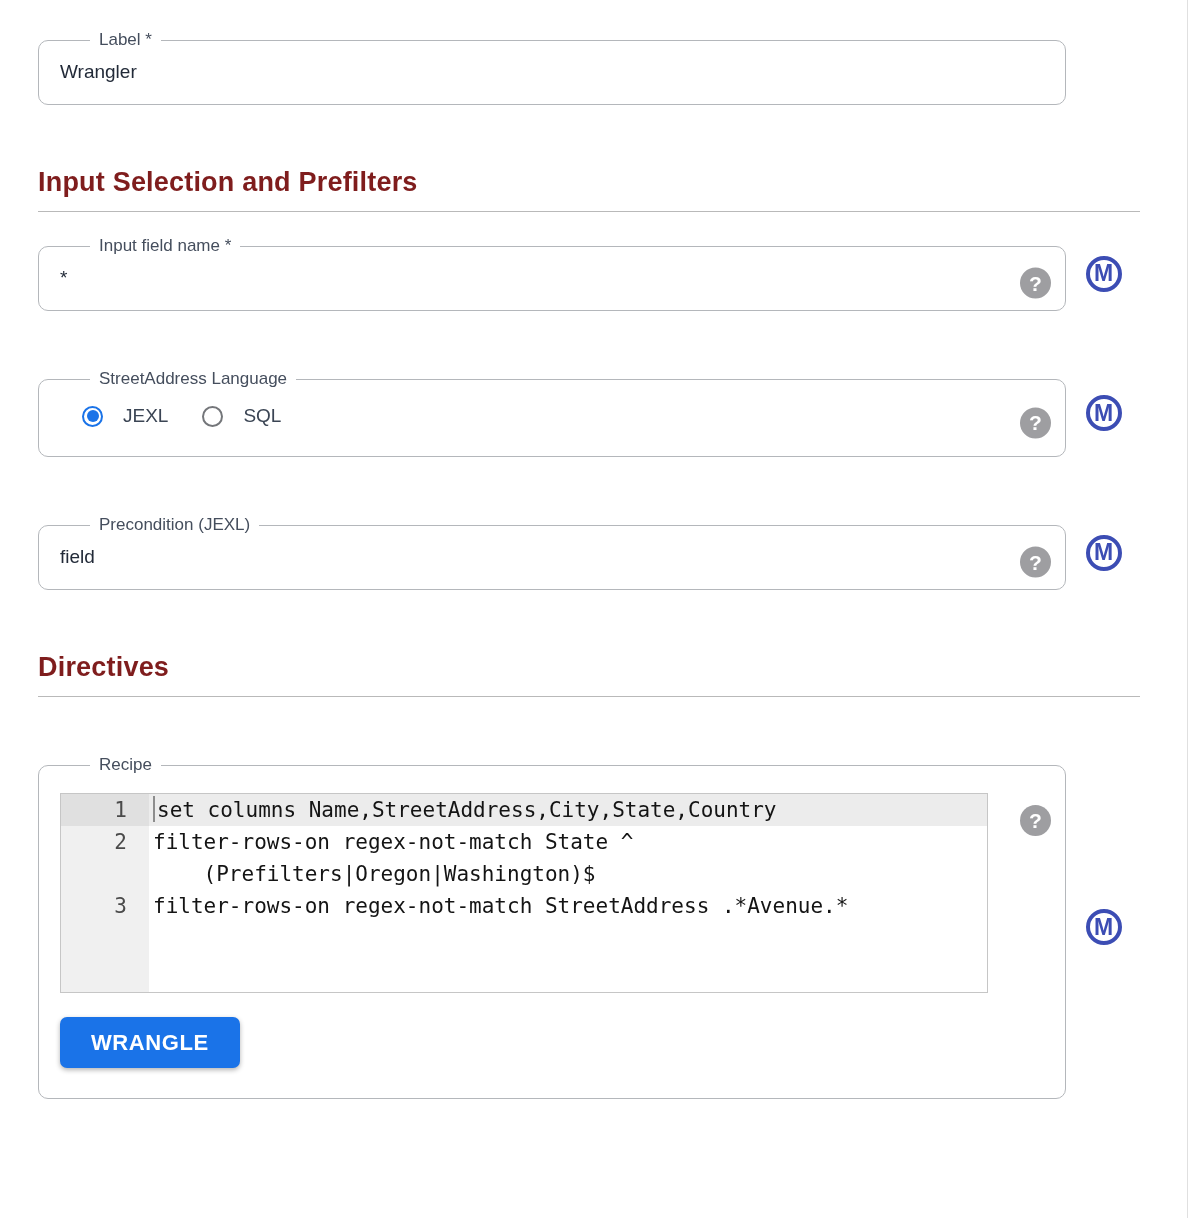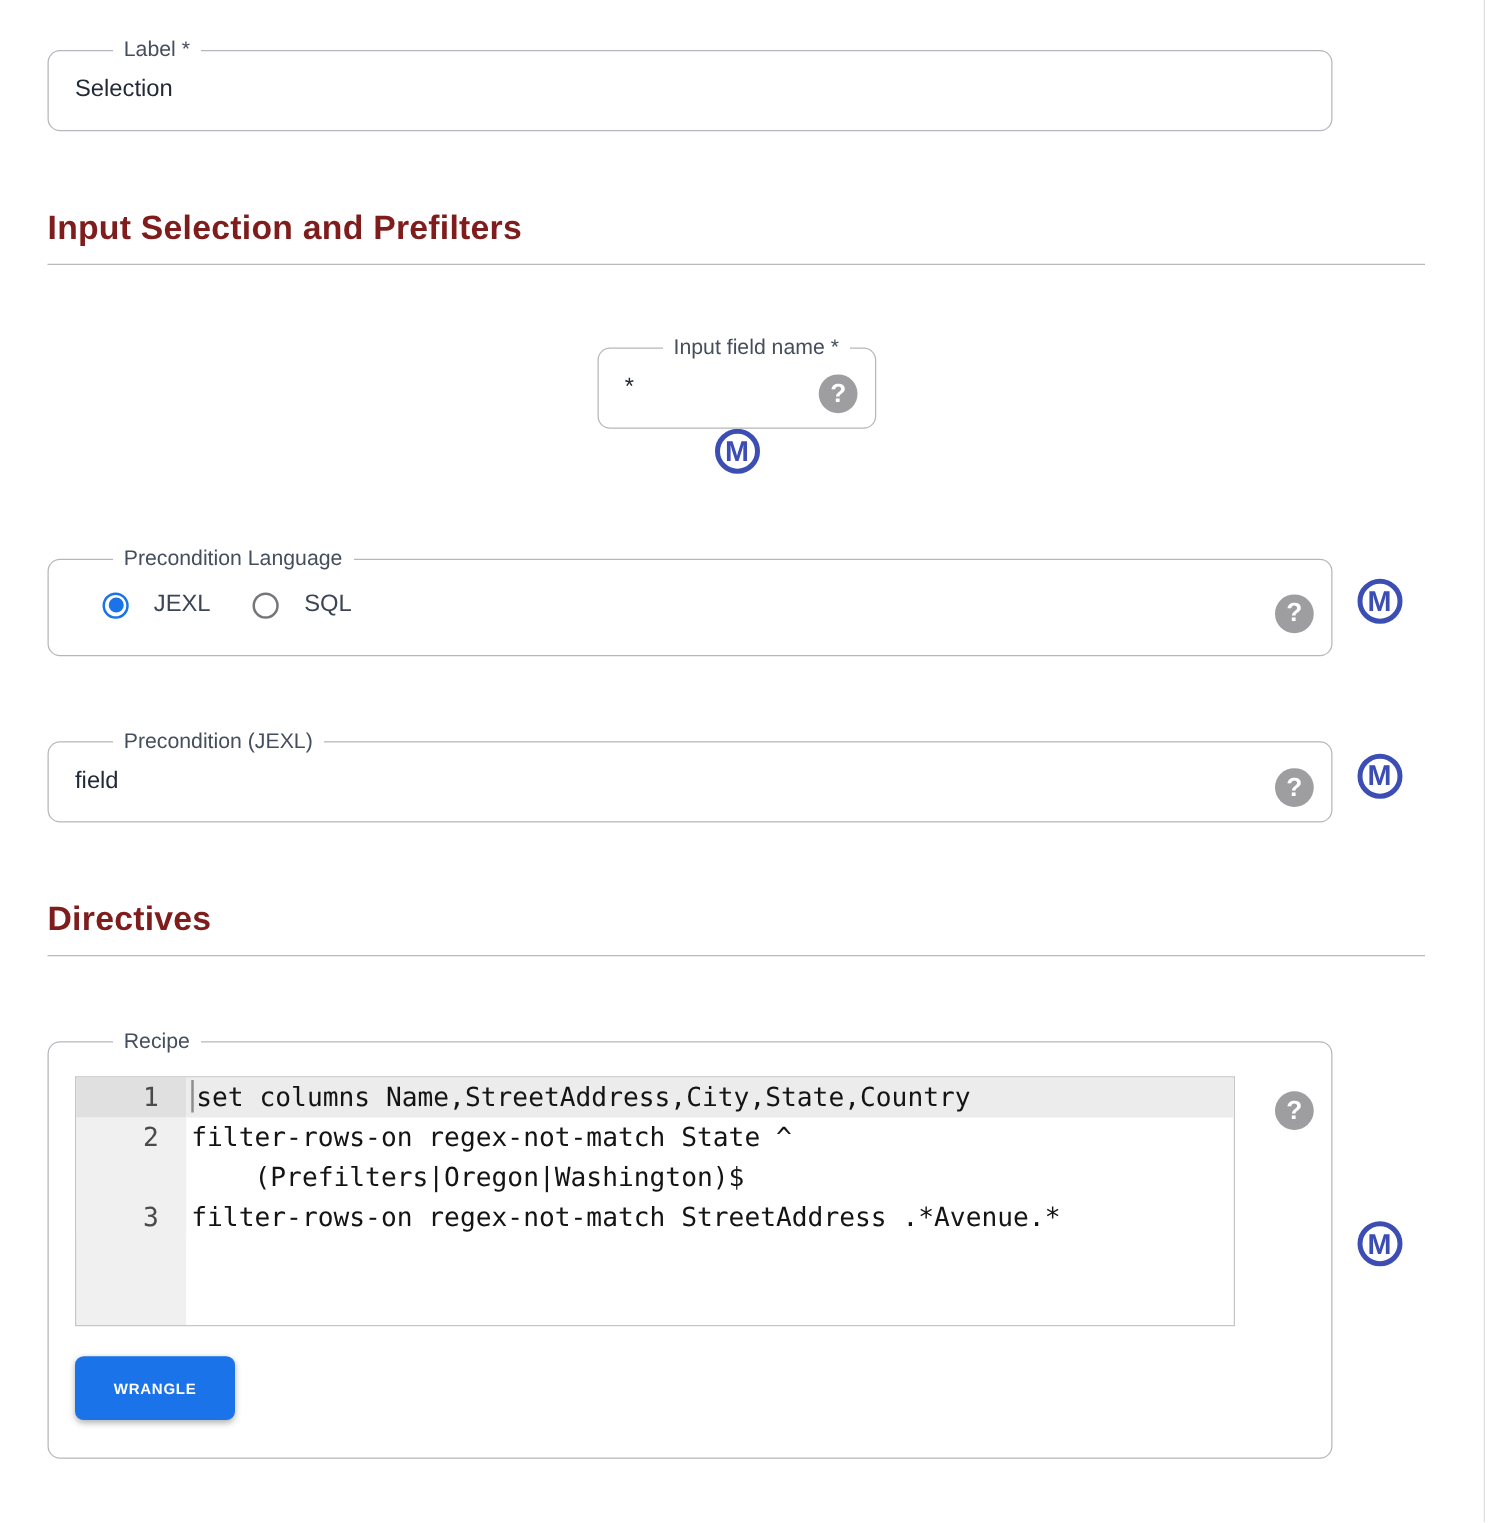--- a/index.html
+++ b/index.html
@@ -49,21 +49,21 @@
 
   
   h2.section-heading {
     width: 1102px; margin: 62px 0 0;
     font-size: 27px; font-weight: bold; color: #7f1d1d; letter-spacing: 0.2px;
   }
   hr.section-rule {
     width: 1102px; margin: 13px 0 0;
     border: none; border-top: 1.5px solid #b9b9b9;
   }
-  .mt-56 { margin-top: 56px; flex-direction: column; }
+  .mt-56 { margin-top: 24px; }
   .mt-58 { margin-top: 58px; }
 
   
   .radio-group { display: flex; align-items: flex-end; gap: 34px; padding: 12px 0 8px 22px; }
   .radio-option { display: flex; align-items: center; gap: 20px; cursor: pointer; }
   .radio-outer {
     width: 21px; height: 21px; border-radius: 50%; flex: none;
     display: flex; align-items: center; justify-content: center;
   }
   .radio-outer.selected { border: 2.5px solid #1a73e8; }
@@ -90,38 +90,38 @@
   .ed-row.active .ed-code { background: #ececec; }
   .cursor {
     display: inline-block; width: 2px; height: 26px;
     background: #8d8d8d; vertical-align: text-bottom; margin-right: 2px;
   }
 
   .wrangle-btn {
     display: block; margin-top: 24px; height: 51px; padding: 0 31px;
     background: #1a73e8; color: #ffffff; border: none; border-radius: 7px;
     font-family: "Liberation Sans", sans-serif;
-    font-size: 12px; font-weight: bold; letter-spacing: 0.6px;
+    font-size: 22px; font-weight: bold; letter-spacing: 0.6px;
     box-shadow: 0 2px 5px rgba(0,0,0,0.3); cursor: pointer;
   }
   fieldset.recipe { padding-bottom: 30px; }
 </style>
 </head>
 <body>
 
 <div class="right-edge"></div>
 
 <div class="page">
 
   <div class="field-row">
     <fieldset class="outlined">
       <legend>
         <span>Label *</span>
       </legend>
-      <div class="value">Selection</div>
+      <div class="value">Wrangler</div>
     </fieldset>
     <div class="m-col"></div>
   </div>
 
   <h2 class="section-heading">Input Selection and Prefilters</h2>
   <hr class="section-rule">
 
   <div class="field-row mt-56">
     <fieldset class="outlined">
       <legend>
@@ -131,21 +131,21 @@
       <span class="help-icon">?</span>
     </fieldset>
     <div class="m-col">
       <span class="macro-icon">M</span>
     </div>
   </div>
 
   <div class="field-row mt-58">
     <fieldset class="outlined">
       <legend>
-        <span>Precondition Language</span>
+        <span>StreetAddress Language</span>
       </legend>
       <div class="radio-group">
         <label class="radio-option">
           <span class="radio-outer selected">
               <span class="radio-dot"></span>
             </span>
           <span class="radio-label">JEXL</span>
         </label>
         <label class="radio-option">
           <span class="radio-outer unselected"></span>

